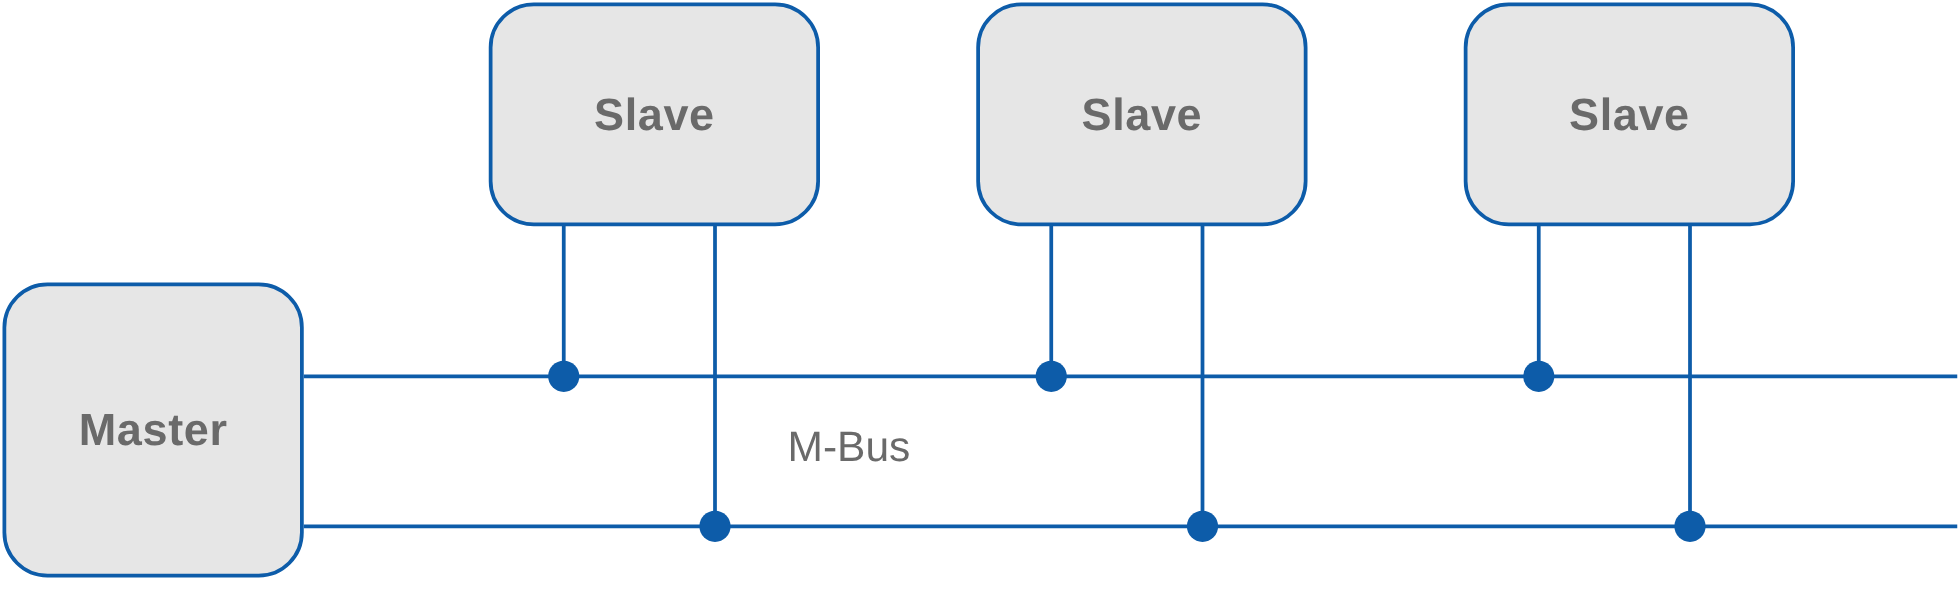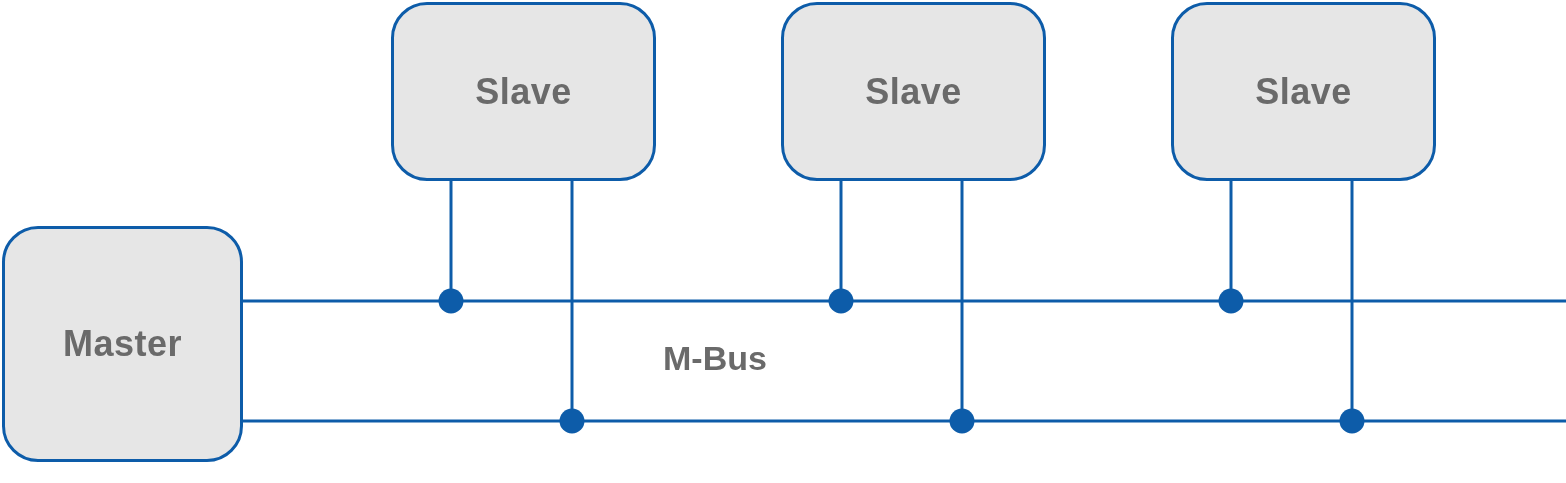--- a/index.html
+++ b/index.html
@@ -57,24 +57,24 @@
   }
   .node-slave{
     top:2px;
     width:265px;height:179px;
   }
   .node-slave-1{left:391px;}
   .node-slave-2{left:781px;}
   .node-slave-3{left:1171px;}
   .bus-label{
     position:absolute;
-    left:663px;
+    left:630px;
     top:338px;
     color:var(--label-text);
-    font-weight:bold;
+    font-weight:normal;
     font-size:34px;
     line-height:40px;
     user-select:none;
   }
 </style>
 </head>
 <body>
 
 <div class="canvas">
 

